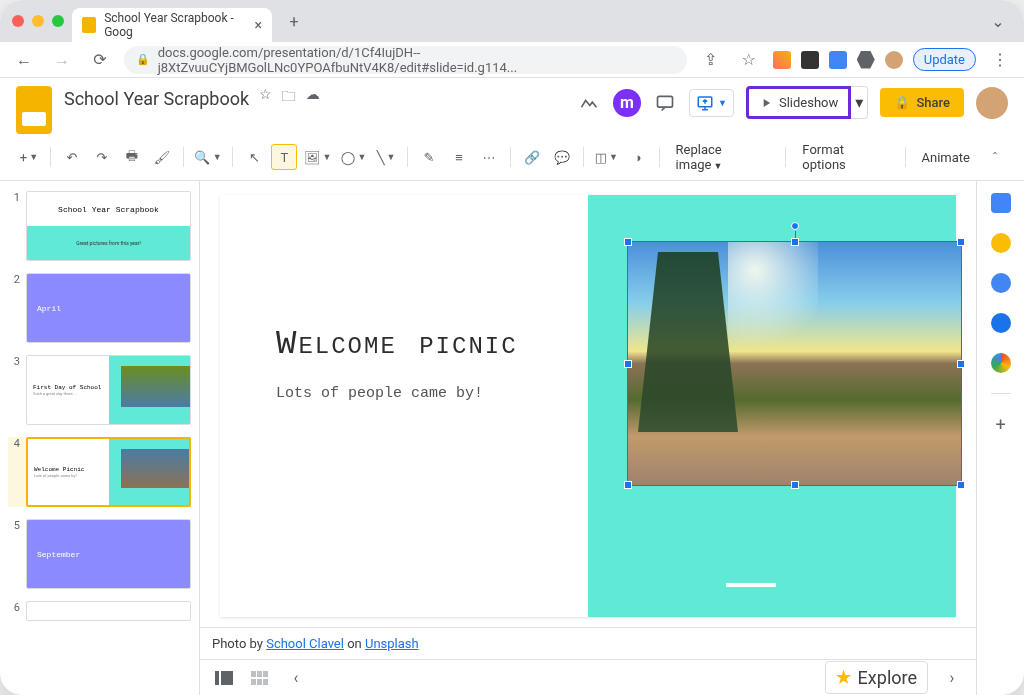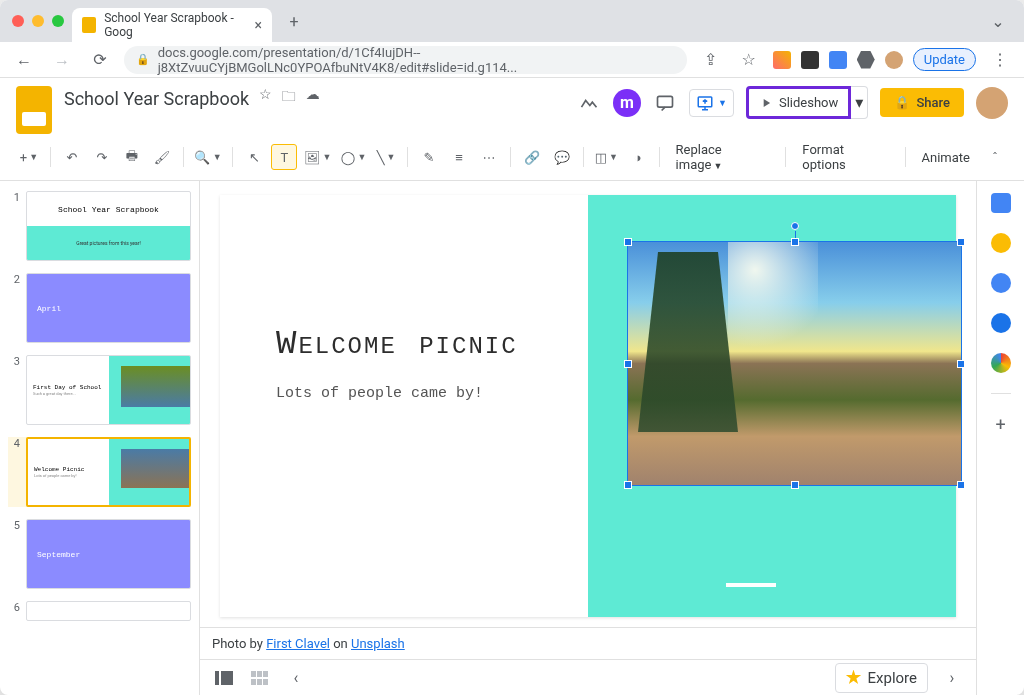--- a/index.html
+++ b/index.html
@@ -1,17 +1,17 @@
 <!DOCTYPE html>
 <html><head>
 <meta charset="utf-8">
 <style>
 * { box-sizing: border-box; margin: 0; padding: 0; }
 body { font-family: -apple-system, BlinkMacSystemFont, "Segoe UI", Roboto, Arial, sans-serif; background: #f0f0f0; width: 1024px; height: 695px; overflow: hidden; }
-.window { width: 1024px; height: 695px; background: #fff; border-radius: 8px; box-shadow: 0 8px 24px rgba(0,0,0,0.15); overflow: hidden; display: flex; flex-direction: column; }
+.window { width: 1024px; height: 695px; background: #fff; border-radius: 22px; box-shadow: 0 8px 24px rgba(0,0,0,0.15); overflow: hidden; display: flex; flex-direction: column; }
 
 
 .browser-bar { height: 42px; background: #dfe1e5; display: flex; align-items: center; padding: 0 12px; gap: 8px; }
 .traffic { display: flex; gap: 8px; align-items: center; }
 .traffic span { width: 12px; height: 12px; border-radius: 50%; display: inline-block; }
 .tl-close { background: #ff5f57; }
 .tl-min { background: #febc2e; }
 .tl-max { background: #28c840; }
 .tab { background: #fff; border-radius: 8px 8px 0 0; height: 34px; margin-top: 8px; display: flex; align-items: center; padding: 0 10px; gap: 8px; font-size: 12px; color: #3c4043; max-width: 200px; }
 .tab-favicon { width: 16px; height: 16px; background: #f4b400; border-radius: 2px; position: relative; }
@@ -86,21 +86,21 @@
 .rotate-handle::before { content: ''; position: absolute; top: 8px; left: 3px; width: 1px; height: 10px; background: #1a73e8; }
 
 .speaker-notes { border-top: 1px solid #e0e0e0; padding: 8px 12px; font-size: 13px; color: #3c4043; }
 .speaker-notes a { color: #1a73e8; text-decoration: underline; }
 
 .right-panel { width: 48px; border-left: 1px solid #e0e0e0; display: flex; flex-direction: column; align-items: center; padding-top: 12px; gap: 20px; }
 .rp-icon { width: 20px; height: 20px; border-radius: 4px; cursor: pointer; }
 
 .bottom-bar { height: 36px; border-top: 1px solid #e0e0e0; display: flex; align-items: center; padding: 0 12px; gap: 12px; }
 .view-btn { width: 24px; height: 18px; cursor: pointer; color: #5f6368; display: flex; align-items: center; justify-content: center; }
-.explore-btn { margin-left: auto; border: 1px solid #dadce0; border-radius: 4px; padding: 5px 10px; display: flex; align-items: center; gap: 6px; font-size: 15px; cursor: pointer; color: #3c4043; }
+.explore-btn { margin-left: auto; border: 1px solid #dadce0; border-radius: 4px; padding: 5px 10px; display: flex; align-items: center; gap: 6px; font-size: 18px; cursor: pointer; color: #3c4043; }
 .explore-star { width: 16px; height: 16px; background: #fbbc04; clip-path: polygon(50% 0%, 61% 35%, 98% 35%, 68% 57%, 79% 91%, 50% 70%, 21% 91%, 32% 57%, 2% 35%, 39% 35%); }
 
 .thumb-content-1 { display: flex; flex-direction: column; align-items: center; justify-content: center; height: 50%; }
 .thumb-teal-strip { position: absolute; bottom: 0; left: 0; right: 0; height: 50%; background: #5eead4; display: flex; align-items: center; justify-content: center; }
 .thumb-purple { background: #8b8bff; width: 100%; height: 100%; display: flex; align-items: center; padding-left: 10px; color: #fff; font-size: 8px; font-family: 'Courier New'; }
 .thumb-half { display: flex; height: 100%; }
 .thumb-half-left { width: 50%; display: flex; flex-direction: column; justify-content: center; padding-left: 6px; }
 .thumb-half-right { width: 50%; background: #5eead4; position: relative; }
 .thumb-img { position: absolute; top: 15%; right: -5%; width: 90%; height: 60%; background: linear-gradient(#4a7ba6, #8b7355); }
 </style>
@@ -304,21 +304,21 @@
             <div class="handle h-ne"></div>
             <div class="handle h-w"></div>
             <div class="handle h-e"></div>
             <div class="handle h-sw"></div>
             <div class="handle h-s"></div>
             <div class="handle h-se"></div>
           </div>
         </div>
       </div>
       <div class="speaker-notes">
-        <span>Photo by </span><a>First Clavel</a><span> on </span><a>Unsplash</a>
+        <span>Photo by </span><a>School Clavel</a><span> on </span><a>Unsplash</a>
       </div>
       <div class="bottom-bar">
         <div class="view-btn">
             <svg width="18" height="14" viewBox="0 0 18 14">
               <rect x="0" y="0" width="4" height="14" fill="#5f6368"></rect>
               <rect x="6" y="0" width="12" height="14" fill="#5f6368"></rect>
             </svg>
           </div>
         <div class="view-btn">
             <svg width="18" height="14" viewBox="0 0 18 14">

